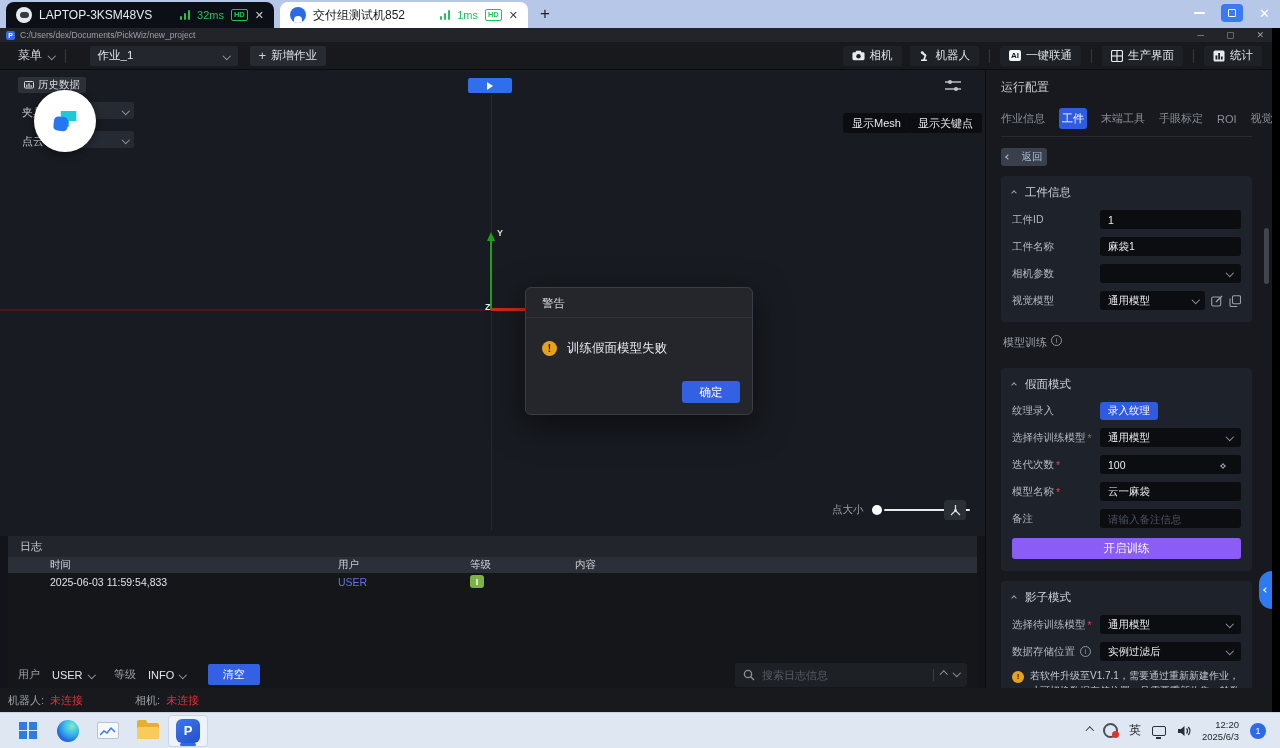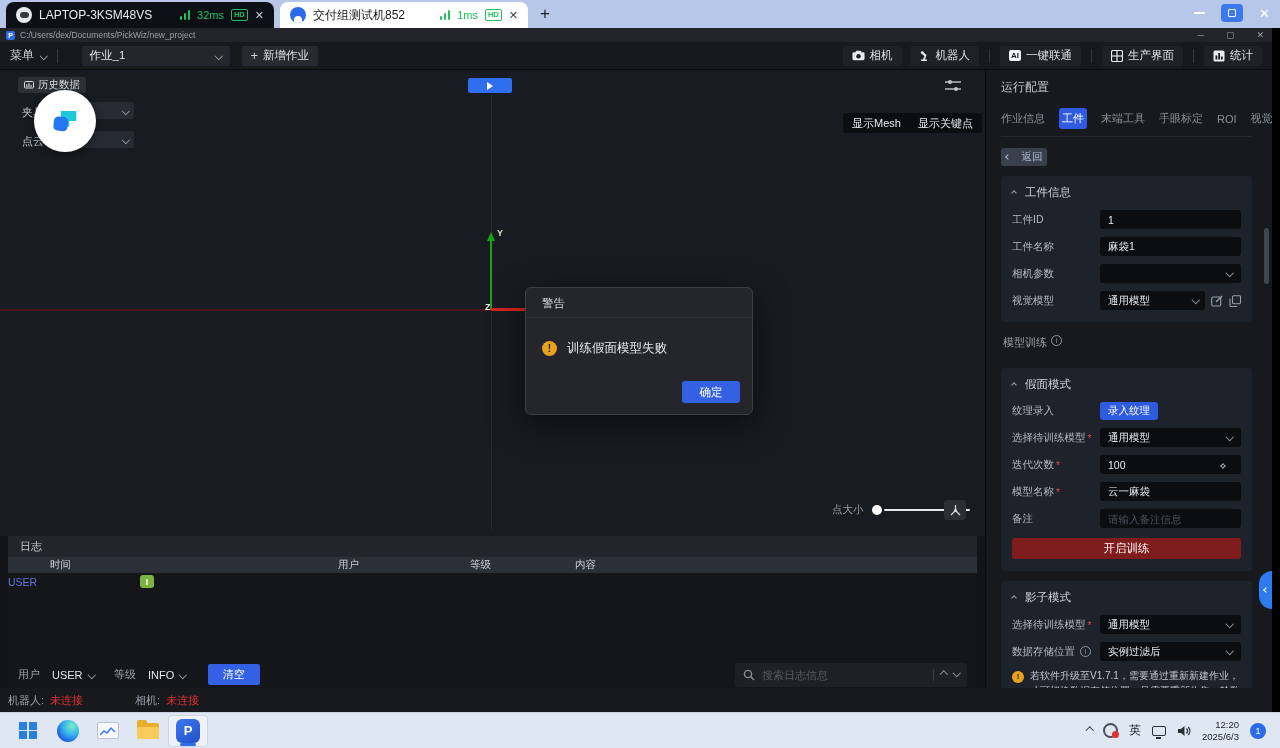--- a/index.html
+++ b/index.html
@@ -27,21 +27,21 @@
   .sc-x { color:#fff; font-size:13px; font-weight:bold; }
 
   
   #titlebar { left:0; top:28px; width:1272px; height:14px; background:#222429; display:flex; align-items:center; padding:0 6px; gap:5px; }
   .plogo { width:9px; height:9px; background:#2f6ae8; color:#fff; font-size:7px; font-weight:bold; border-radius:2px; display:flex; align-items:center; justify-content:center; }
   #path { font-size:8.5px; color:#9aa0a8; }
   #winctrl { position:absolute; right:8px; top:0; height:14px; display:flex; align-items:center; gap:22px; color:#9aa0a8; font-size:9px; }
 
   
   #toolbar { left:0; top:42px; width:1272px; height:28px; background:#17191d; border-bottom:1px solid #0b0c0e; display:flex; align-items:center; padding:0 10px; }
-  .tb-txt { color:#d6d9de; font-size:12px; }
+  .tb-txt { color:#d6d9de; font-size:12px;margin-left:8px; }
   .tb-div { width:1px; height:14px; background:#34373d; margin:0 10px; }
   #job-select { width:148px; height:20px; background:#23262d; border-radius:2px; display:flex; align-items:center; padding:0 8px; color:#e2e5e9; font-size:11.5px; margin-left:14px; }
   #job-select .cv { margin-left:auto; }
   #new-job { height:20px; background:#272b31; border-radius:2px; display:flex; align-items:center; padding:0 9px; gap:5px; margin-left:12px; color:#dde0e5; font-size:11.5px; }
   .plus { color:#cfd3d9; font-size:13px; }
   #tb-right { margin-left:auto; display:flex; align-items:center; }
   .tb-btn { height:20px; background:#1e2126; border-radius:2px; display:flex; align-items:center; gap:5px; padding:0 9px; color:#dde0e5; font-size:11.5px; cursor:pointer; }
   .aibadge { background:#f3f5f7; color:#15171b; font-size:8px; font-weight:bold; border-radius:2px; padding:0 2px; line-height:11px; }
 
   
@@ -135,21 +135,21 @@
   .fctrl input::placeholder { color:#4c525c; }
   .fctrl .cv { position:absolute; right:9px; top:6px; }
   .spins { position:absolute; right:7px; top:3px; display:flex; flex-direction:column; gap:3px; }
   .cv { width:5.5px; height:5.5px; border-right:1.3px solid #98a0a8; border-bottom:1.3px solid #98a0a8; transform:rotate(45deg); flex:none; }
   .cv.up { transform:rotate(-135deg); }
   .cv.left { transform:rotate(135deg); }
   .cv.sm { width:4px; height:4px; }
   .info-ic { width:11px; height:11px; border-radius:50%; border:1px solid #8f959e; color:#8f959e; font-size:7.5px; display:inline-flex; align-items:center; justify-content:center; flex:none; }
   #training-row { display:flex; gap:4px; color:#9aa0a8; font-size:11px; margin:13px 0 18px 2px; }
   .mini-btn { height:18px; background:#2e5be0; border-radius:3px; color:#fff; font-size:10.5px; display:flex; align-items:center; justify-content:center; padding:0 8px; }
-  .wide-btn { height:21px; background:#7f1d1d; border-radius:3px; color:#fff; font-size:11.5px; display:flex; align-items:center; justify-content:center; margin:10px 0 8px; }
+  .wide-btn { height:21px; background:#8b5cf6; border-radius:3px; color:#fff; font-size:11.5px; display:flex; align-items:center; justify-content:center; margin:10px 0 8px; }
   #shadow-warn { display:flex; gap:6px; font-size:10px; color:#c4c9d1; line-height:1.45; margin:2px 0 9px; }
   #sb-scroll { position:absolute; right:3px; top:158px; width:5px; height:56px; background:#40454e; border-radius:3px; }
   .ic-btn { color:#9aa0a8; margin-left:6px; display:flex; align-items:center; }
 
   
   #side-arrow { left:1259px; top:571px; width:13px; height:38px; background:#2e7bf0; border-radius:19px 0 0 19px; display:flex; align-items:center; justify-content:center; z-index:60; }
   #side-arrow .cv { border-color:#fff; }
 </style>
 </head>
 <body>
@@ -336,20 +336,21 @@
   <div id="bottomarea" class="abs">
     <div id="logpanel">
       <div id="log-title">日志</div>
       <div id="log-head">
         <span class="lc1">时间</span>
         <span class="lc2">用户</span>
         <span class="lc3">等级</span>
         <span class="lc4">内容</span>
       </div>
       <div id="log-row">
+        <span class="lc1">2025-06-03 11:59:54,833</span>
         <span class="lc2" id="log-user">USER</span>
         <span class="lc3"><span class="lvl-badge">I</span></span>
       </div>
       <div id="log-spacer"></div>
       <div id="log-ctrl">
         <span class="lg-label">用户</span>
         <span class="lg-select">
           <span>USER</span>
           <span class="cv"></span>
         </span>

